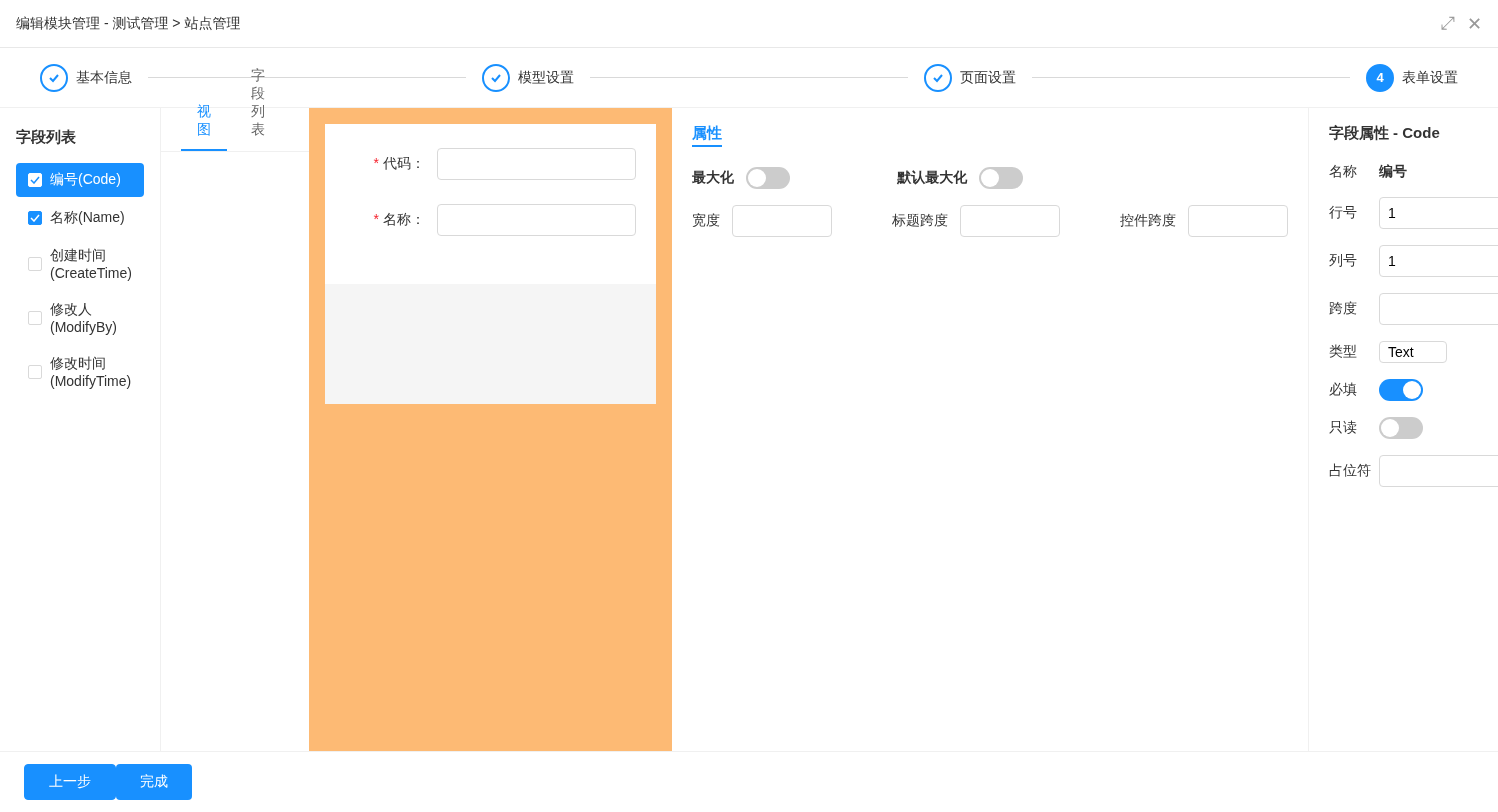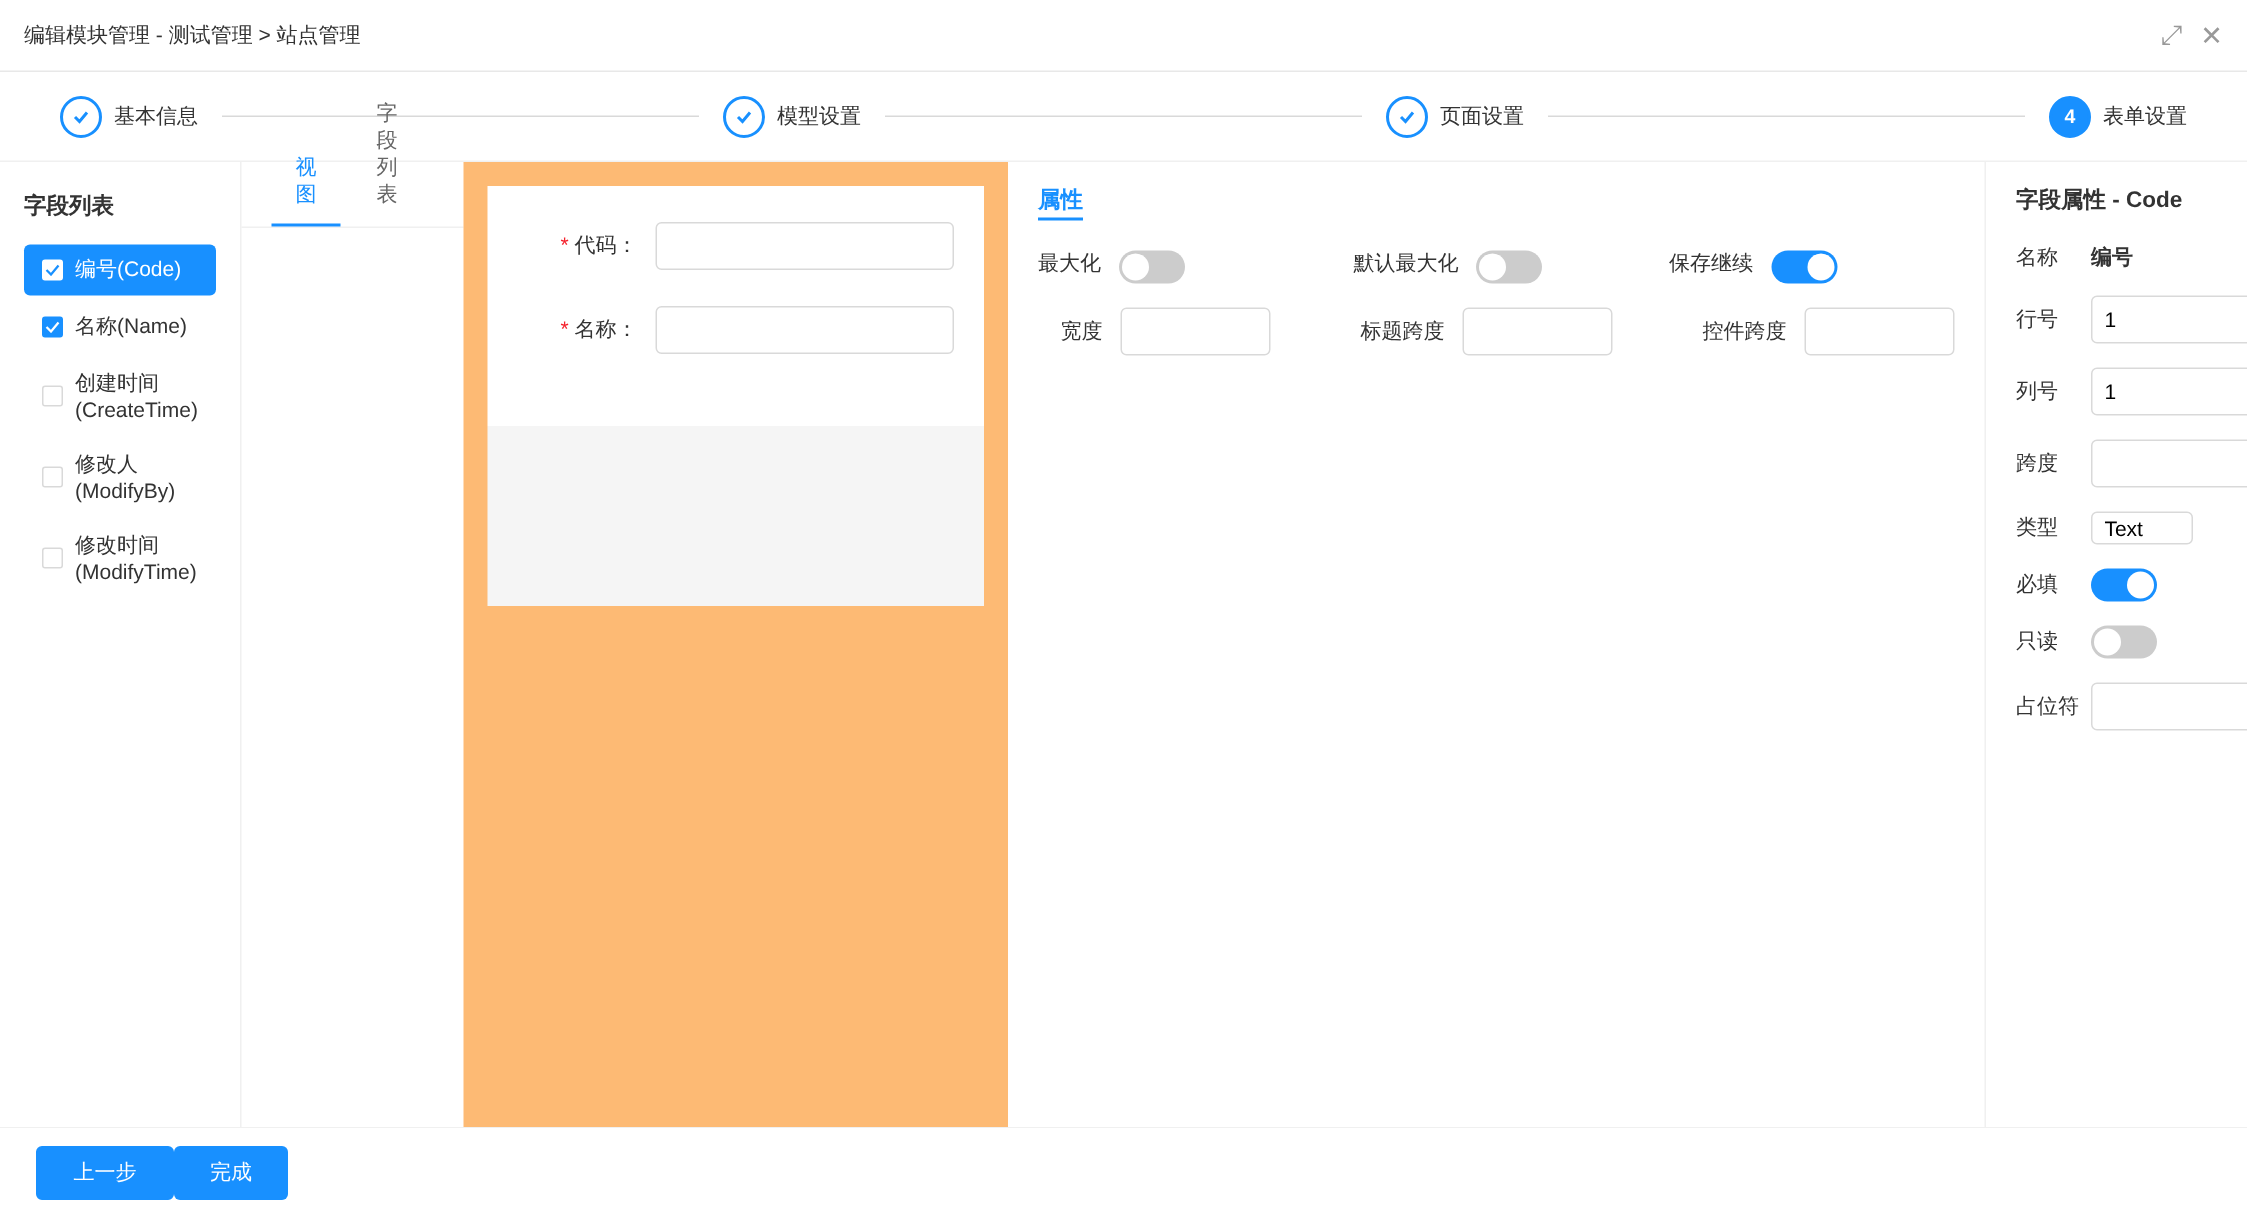--- a/index.html
+++ b/index.html
@@ -73,21 +73,21 @@
       padding: 0 8px; font-size: 14px; outline: none;
     }
     
     
     .grey-area { background: #f5f5f5; height: 120px; margin: 0 16px 0 16px; }
     
     
     .props-section { padding: 16px 20px; }
     .props-title { color: #1890ff; font-size: 15px; font-weight: bold; margin-bottom: 4px; border-bottom: 2px solid #1890ff; display: inline-block; padding-bottom: 2px; }
     .props-grid { display: grid; grid-template-columns: repeat(3, 1fr); gap: 16px 20px; margin-top: 16px; }
-    .prop-item { display: flex; gap: 12px; }
+    .prop-item { display: flex; align-items: center; gap: 12px; font-weight: bold; }
     .prop-label { font-size: 14px; color: #333; white-space: nowrap; }
     .toggle {
       width: 44px; height: 22px; border-radius: 11px; background: #ccc;
       position: relative; cursor: pointer; transition: background 0.2s;
     }
     .toggle.on { background: #1890ff; }
     .toggle::after {
       content: ''; position: absolute; top: 2px; left: 2px;
       width: 18px; height: 18px; border-radius: 50%; background: #fff;
       transition: left 0.2s;
@@ -246,26 +246,22 @@
       <div class="props-title">属性</div>
       <div class="props-grid">
         <div class="prop-item">
           <span class="prop-label">最大化</span>
           <div class="toggle"></div>
         </div>
         <div class="prop-item">
           <span class="prop-label">默认最大化</span>
           <div class="toggle"></div>
         </div>
-        <div class="prop-item">
-          <span class="prop-label">保存继续</span>
-          <div class="toggle on"></div>
-        </div>
-      </div>
-      <div style="display:flex; align-items:center; gap:60px; margin-top:16px;margin-left:15px;">
+      </div>
+      <div style="display:flex; align-items:center; gap:60px; margin-top:16px;">
         <div class="width-item">
           <span class="prop-label">宽度</span>
           <input class="prop-input" type="text" value="" style="">
         </div>
         <div class="width-item">
           <span class="prop-label">标题跨度</span>
           <input class="prop-input" type="text" value="" style="">
         </div>
         <div class="width-item">
           <span class="prop-label">控件跨度</span>

